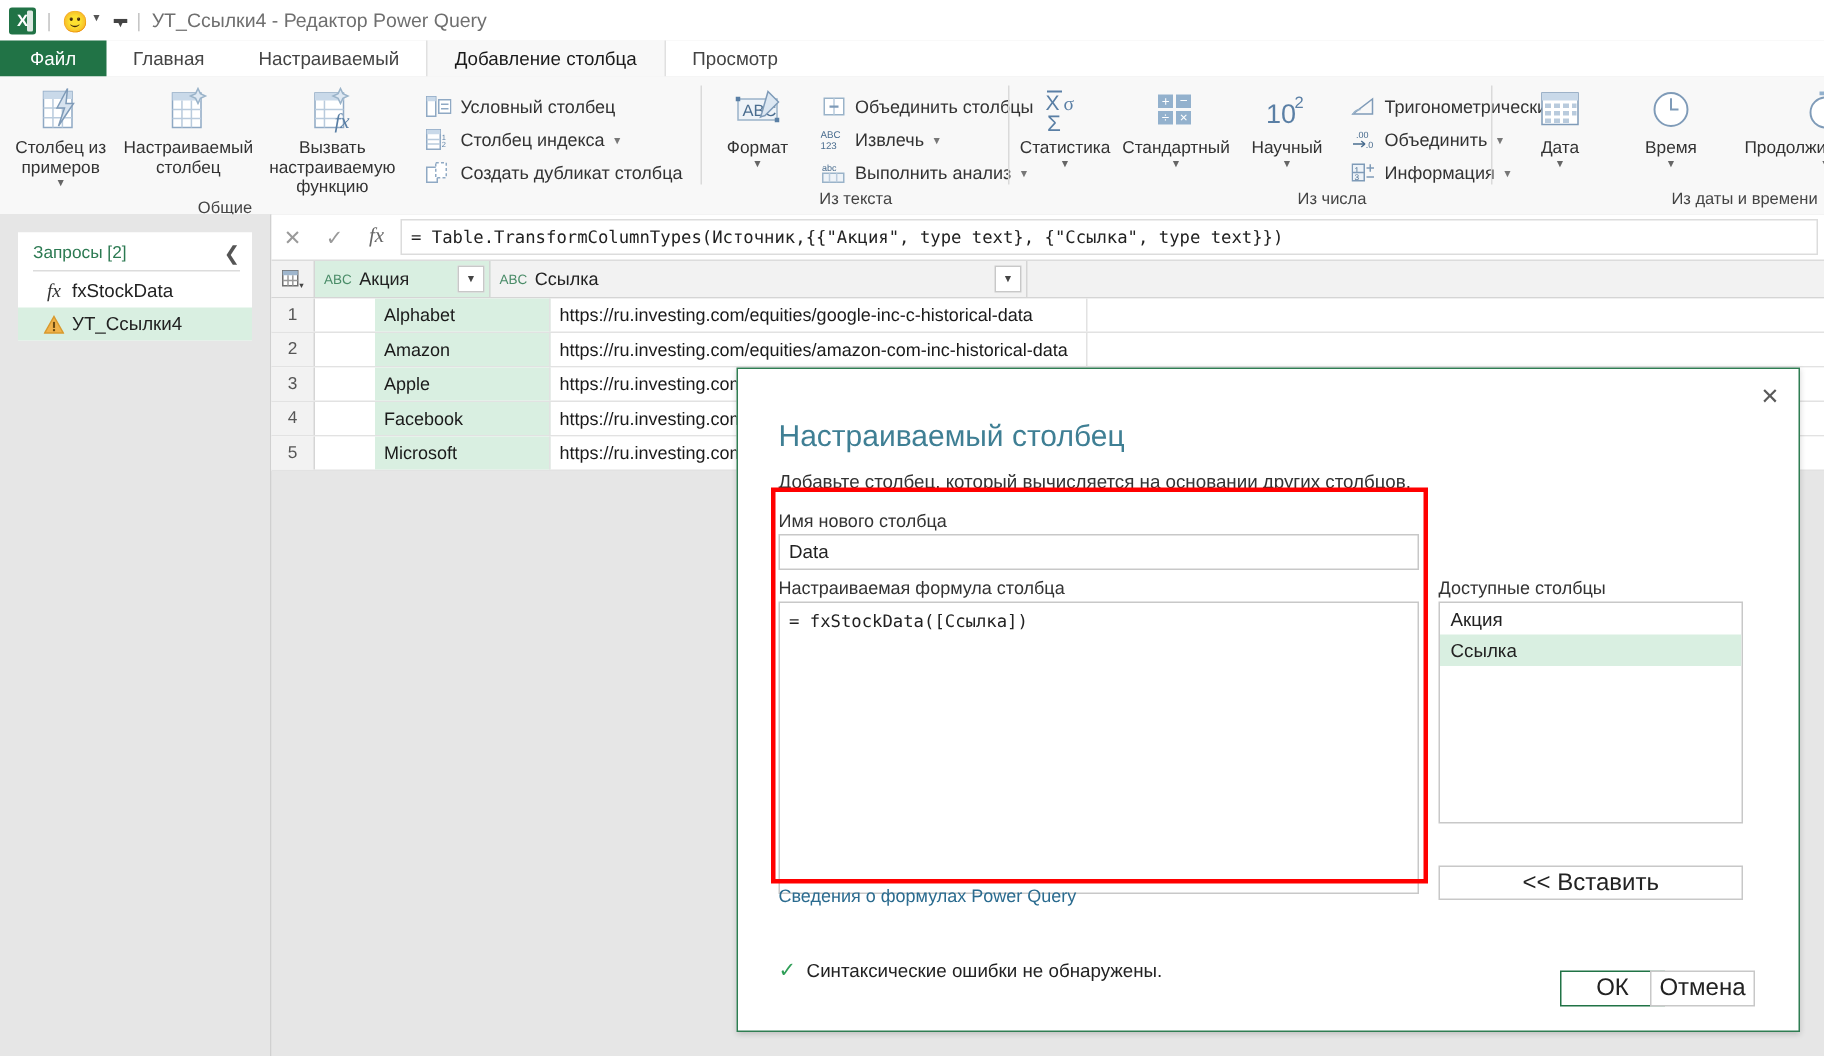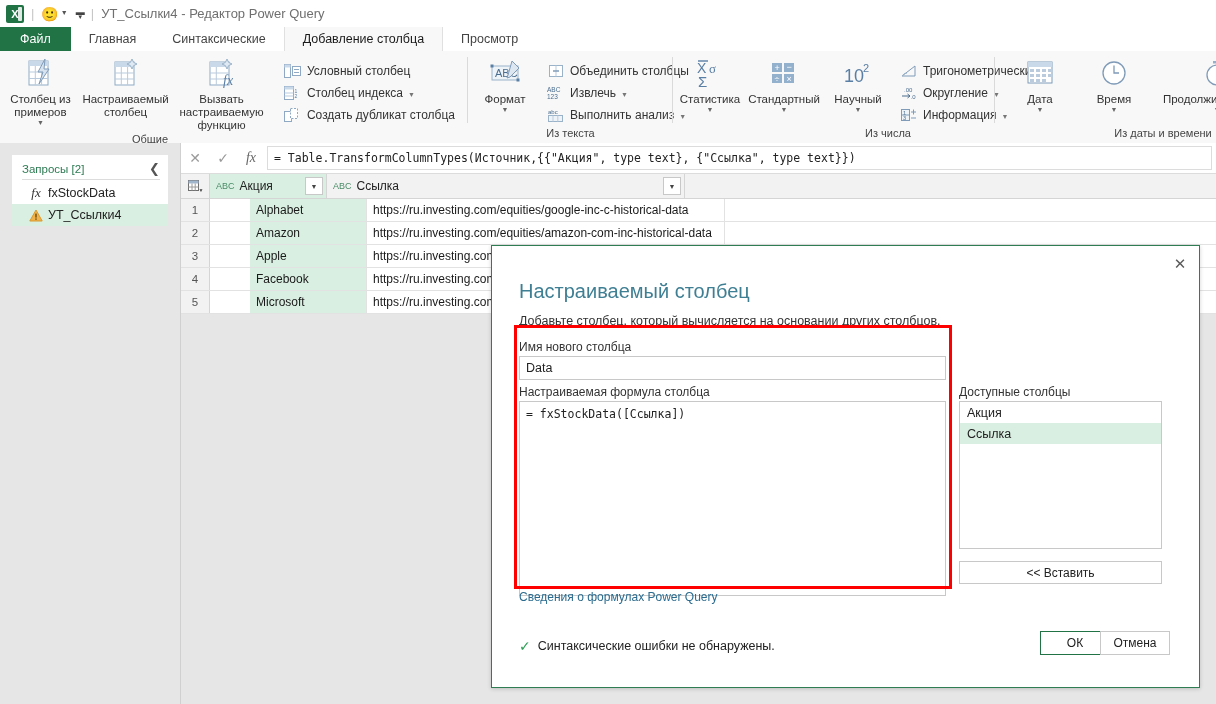--- a/index.html
+++ b/index.html
@@ -99,21 +99,21 @@
   .lbl{position:absolute;font-size:12px;color:#333;}
   .txtfield{position:absolute;background:#fff;border:1px solid #c8c8c8;box-sizing:border-box;display:flex;align-items:center;padding-left:6px;font-size:12.5px;color:#222;}
   .formula-area{position:absolute;background:#fff;border:1px solid #c8c8c8;box-sizing:border-box;padding:5px 6px;
     font-family:"DejaVu Sans Mono","Liberation Mono",monospace;font-size:11.5px;color:#222;}
 
   .collist{position:absolute;background:#fff;border:1px solid #c8c8c8;box-sizing:border-box;overflow:hidden;}
   .colitem{height:21px;display:flex;align-items:center;padding-left:7px;font-size:12.5px;color:#222;}
   .colitem.sel{background:#d9efe1;}
 
   .btn{position:absolute;box-sizing:border-box;border:1px solid #c8c8c8;background:#fff;
-    display:flex;align-items:center;justify-content:center;font-size:12px;color:#222;cursor:pointer;}
+    display:flex;align-items:center;justify-content:center;font-size:16px;color:#222;cursor:pointer;margin-top:16px;}
   .btn.primary{border:1px solid #217346;}
 
   .link{position:absolute;font-size:12px;color:#2a6b8f;cursor:pointer;}
   .status{position:absolute;display:flex;align-items:center;font-size:12.5px;color:#222;}
   .check{color:#2f9e57;font-size:14px;margin-right:7px;font-weight:bold;}
 </style>
 </head>
 <body>
 
 <div class="titlebar">
@@ -123,21 +123,21 @@
   <span class="tb-caret">▼</span>
   <span style="width:8px"></span>
   <span class="qat-more">▬<span style="display:block;text-align:center;font-size:6px;margin-top:-3px;">▼</span></span>
   <span class="tb-sep">|</span>
   <span class="tb-title">УТ_Ссылки4 - Редактор Power Query</span>
 </div>
 
 <div class="tabrow">
   <div class="tab file">Файл</div>
   <div class="tab">Главная</div>
-  <div class="tab">Синтаксические</div>
+  <div class="tab">Настраиваемый</div>
   <div class="tab active">Добавление столбца</div>
   <div class="tab">Просмотр</div>
 </div>
 
 <div class="ribbon">
 
   <div class="rgroup sep" style="width:468px">
     <div class="gitems">
       <div class="bigbtn" style="width:82px">
         <span class="ico">
@@ -331,21 +331,21 @@
           <span class="dd">▼</span>
         </div>
         <div class="smallbtn">
           <span class="sico">
             <svg width="17" height="16" viewBox="0 0 17 16">
               <text x="3" y="7" font-size="6" fill="#4a6d8f" font-family="Liberation Sans, sans-serif">.00</text>
               <path d="M1 11 h8 M9 11 l-2.5 -2 M9 11 l-2.5 2" stroke="#4a6d8f" fill="none"></path>
               <text x="9.5" y="13.5" font-size="6" fill="#4a6d8f" font-family="Liberation Sans, sans-serif">.0</text>
             </svg>
           </span>
-          <span>Округление</span>
+          <span>Объединить</span>
           <span class="dd">▼</span>
         </div>
         <div class="smallbtn">
           <span class="sico">
             <svg width="17" height="16" viewBox="0 0 17 16">
               <rect x="0.5" y="2.5" width="8" height="11" fill="#eef3f8" stroke="#7f9bb8"></rect>
               <text x="2" y="8" font-size="5.5" fill="#4a6d8f">1</text>
               <text x="2" y="13" font-size="5.5" fill="#4a6d8f">3</text>
               <line x1="0.5" y1="8" x2="8.5" y2="8" stroke="#7f9bb8"></line>
               <path d="M10 5 h5 M12.5 2.5 v5" stroke="#7f9bb8"></path>

